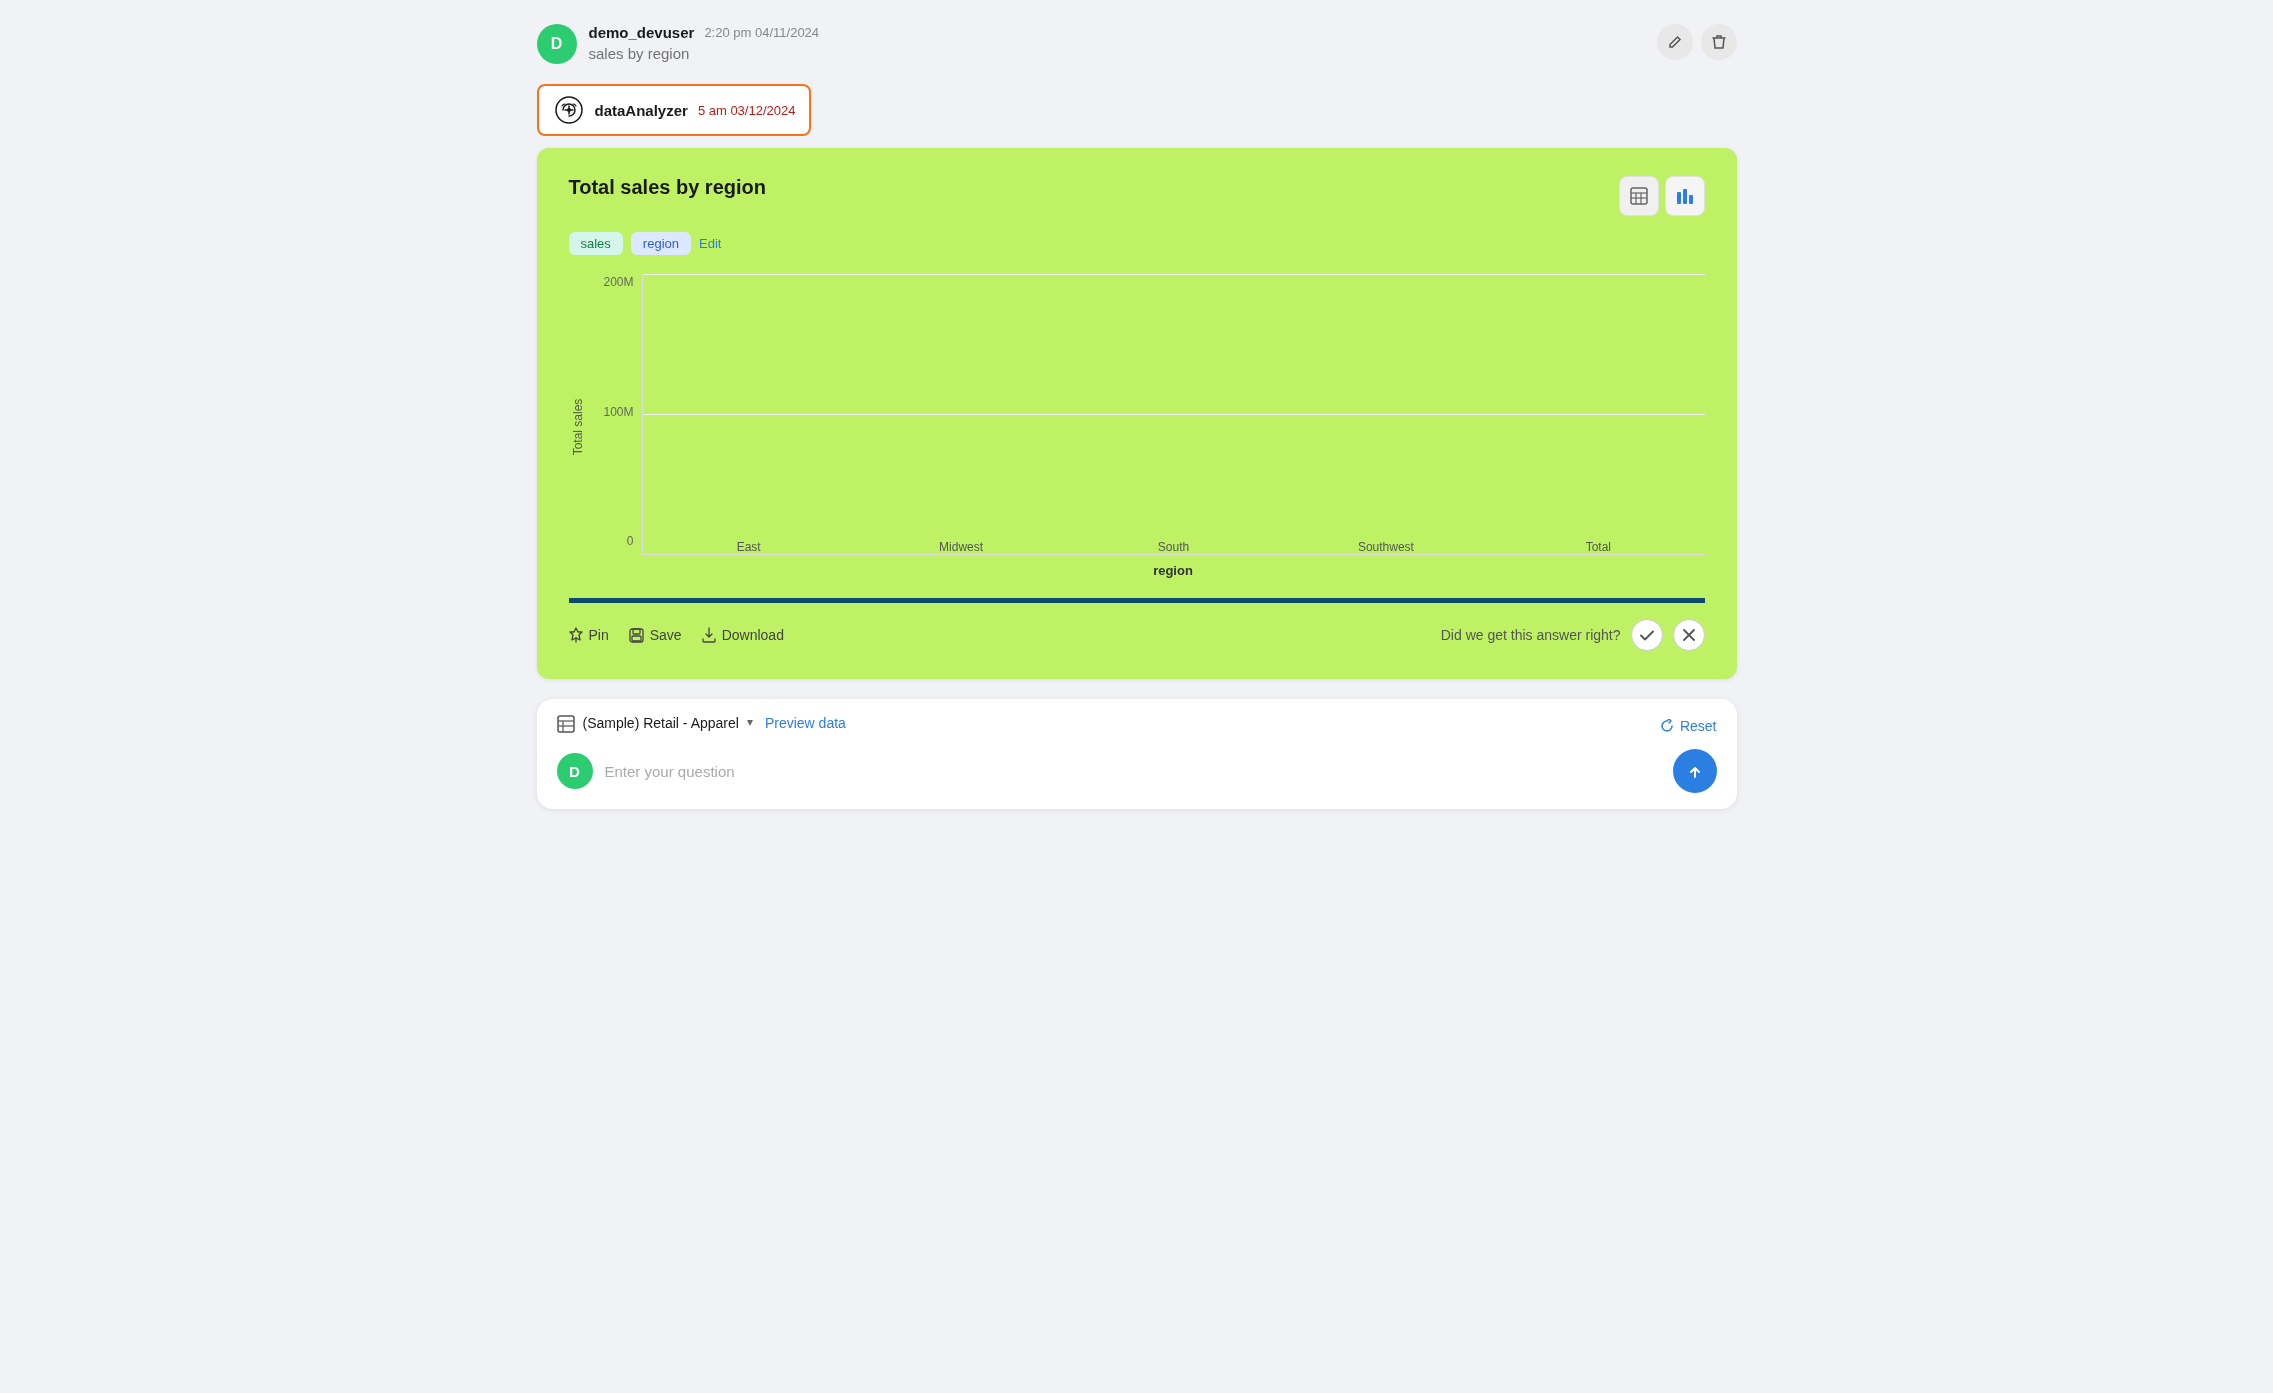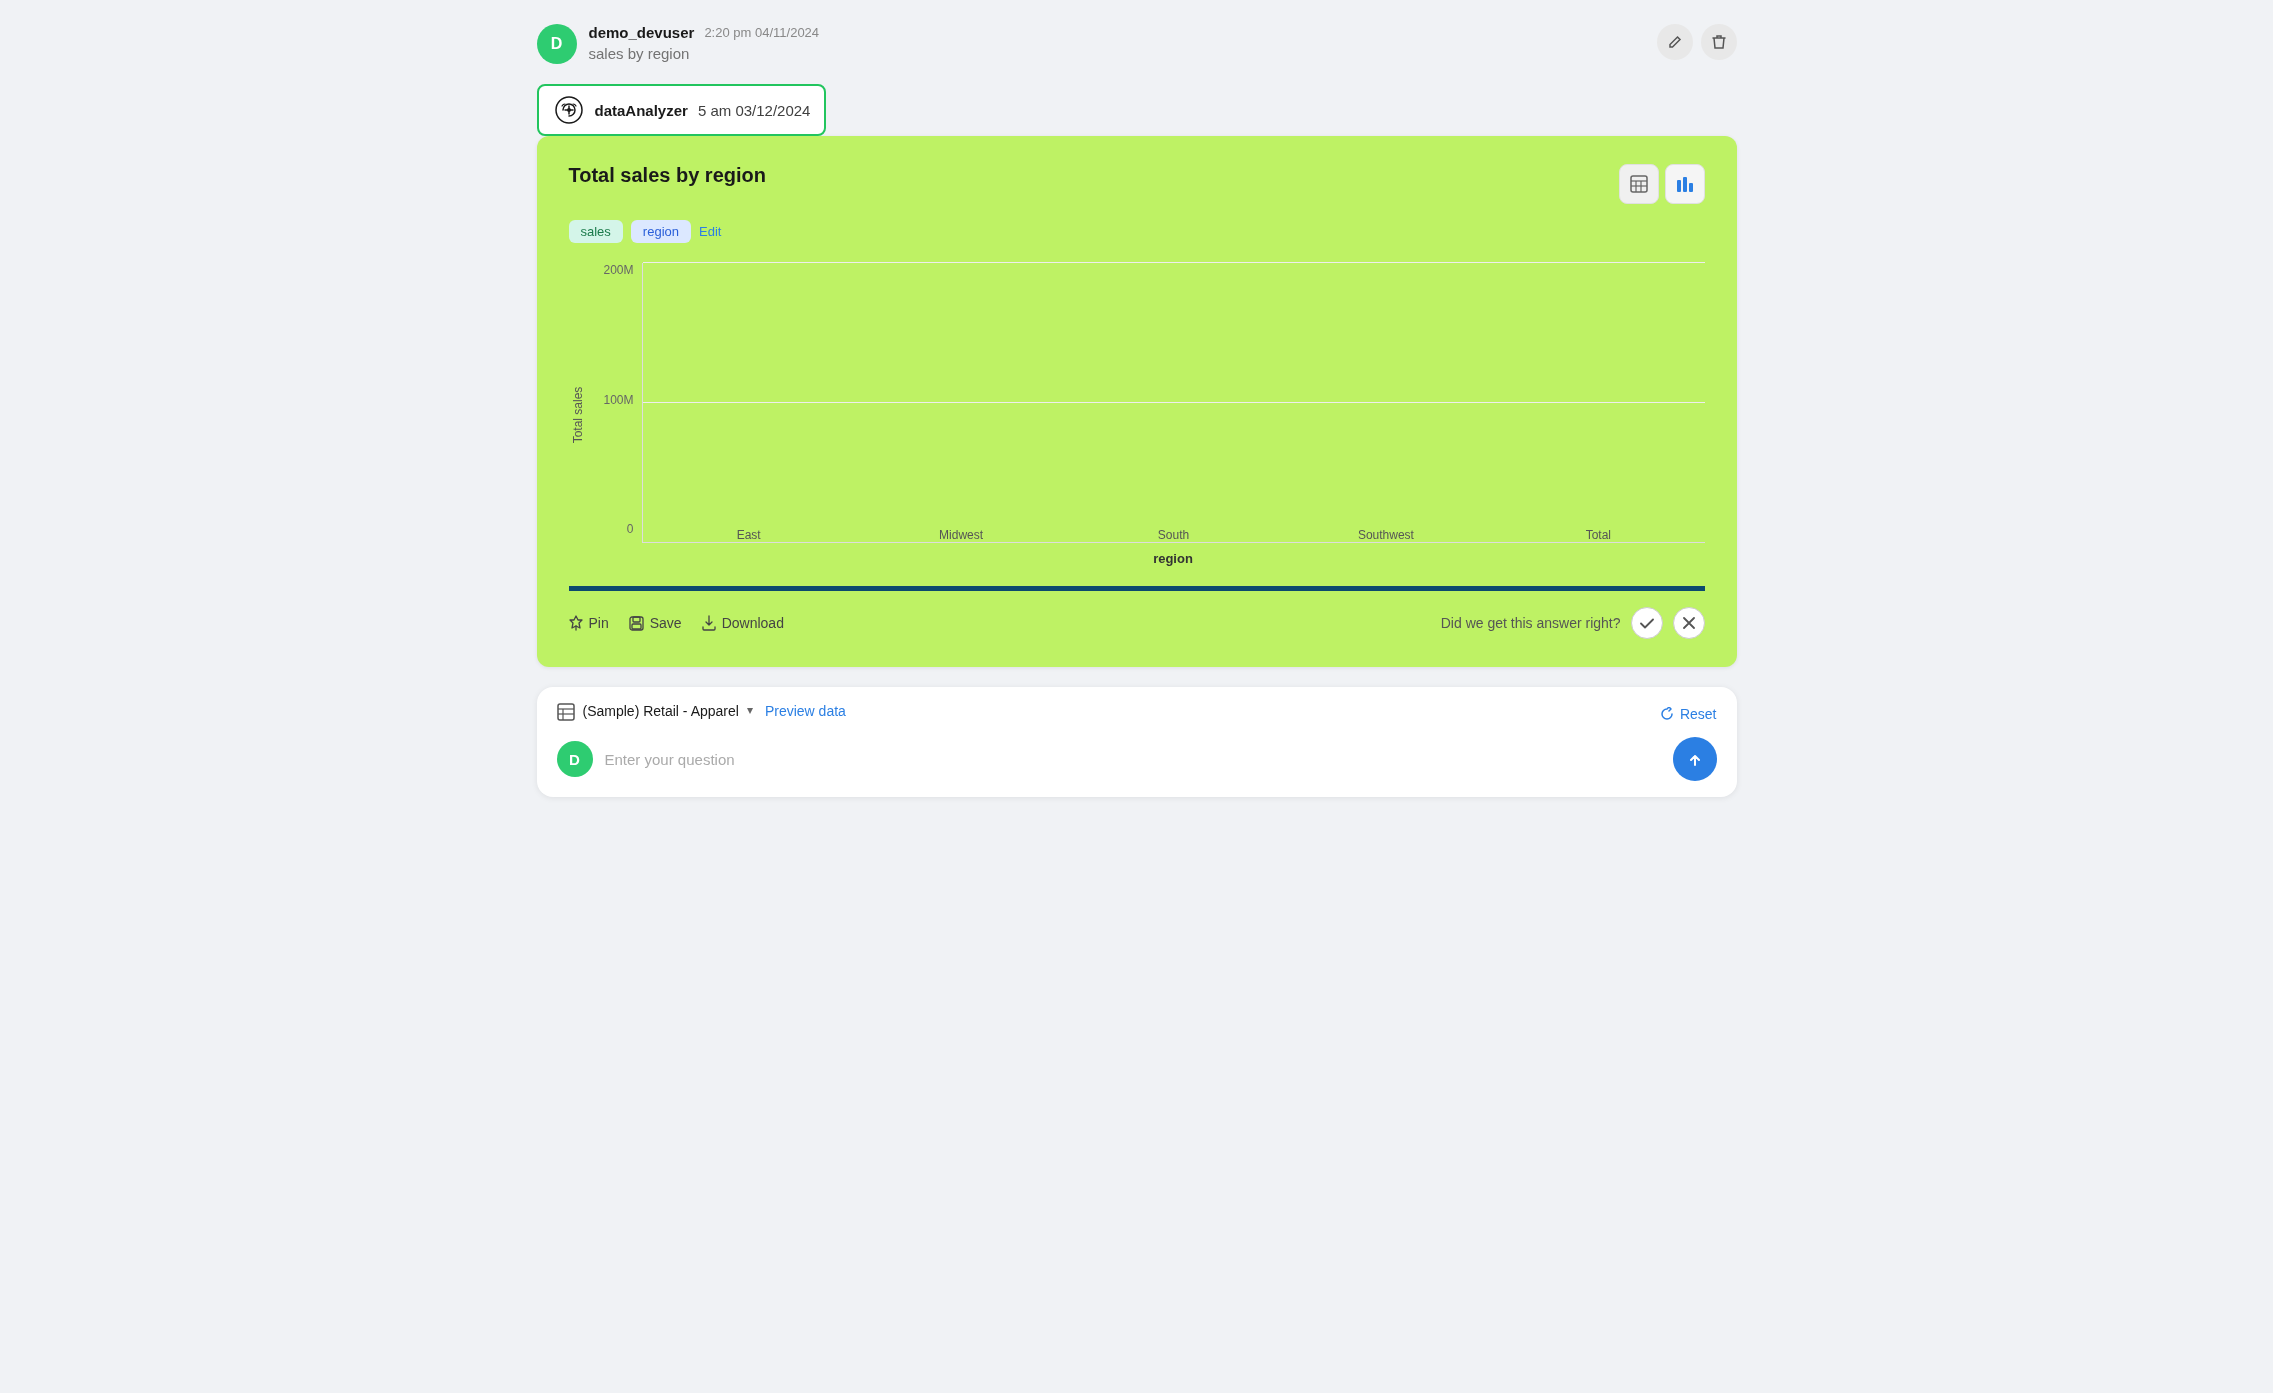--- a/index.html
+++ b/index.html
@@ -85,42 +85,43 @@
     }
 
     
     .analyzer-message {
       margin-bottom: 20px;
     }
     .analyzer-header {
       display: flex;
       align-items: center;
       gap: 10px;
+      margin-bottom: 12px;
       padding: 8px 14px;
-      border: 2px solid #22c55e;
+      border: 2px solid #f97316;
       border-radius: 8px;
       display: inline-flex;
       background: white;
     }
     .analyzer-icon {
       width: 32px;
       height: 32px;
       display: flex;
       align-items: center;
       justify-content: center;
       color: #1a1a1a;
     }
     .analyzer-name {
       font-weight: 600;
       font-size: 15px;
       color: #1a1a1a;
     }
     .analyzer-timestamp {
-      font-size: 15px;
-      color: #404040;
+      font-size: 13px;
+      color: #b91c1c;
     }
 
     
     .chart-card {
       background: #bef264;
       border-radius: 12px;
       padding: 28px 32px;
       box-shadow: 0 1px 4px rgba(0,0,0,0.08);
       margin-left: 0;
     }

